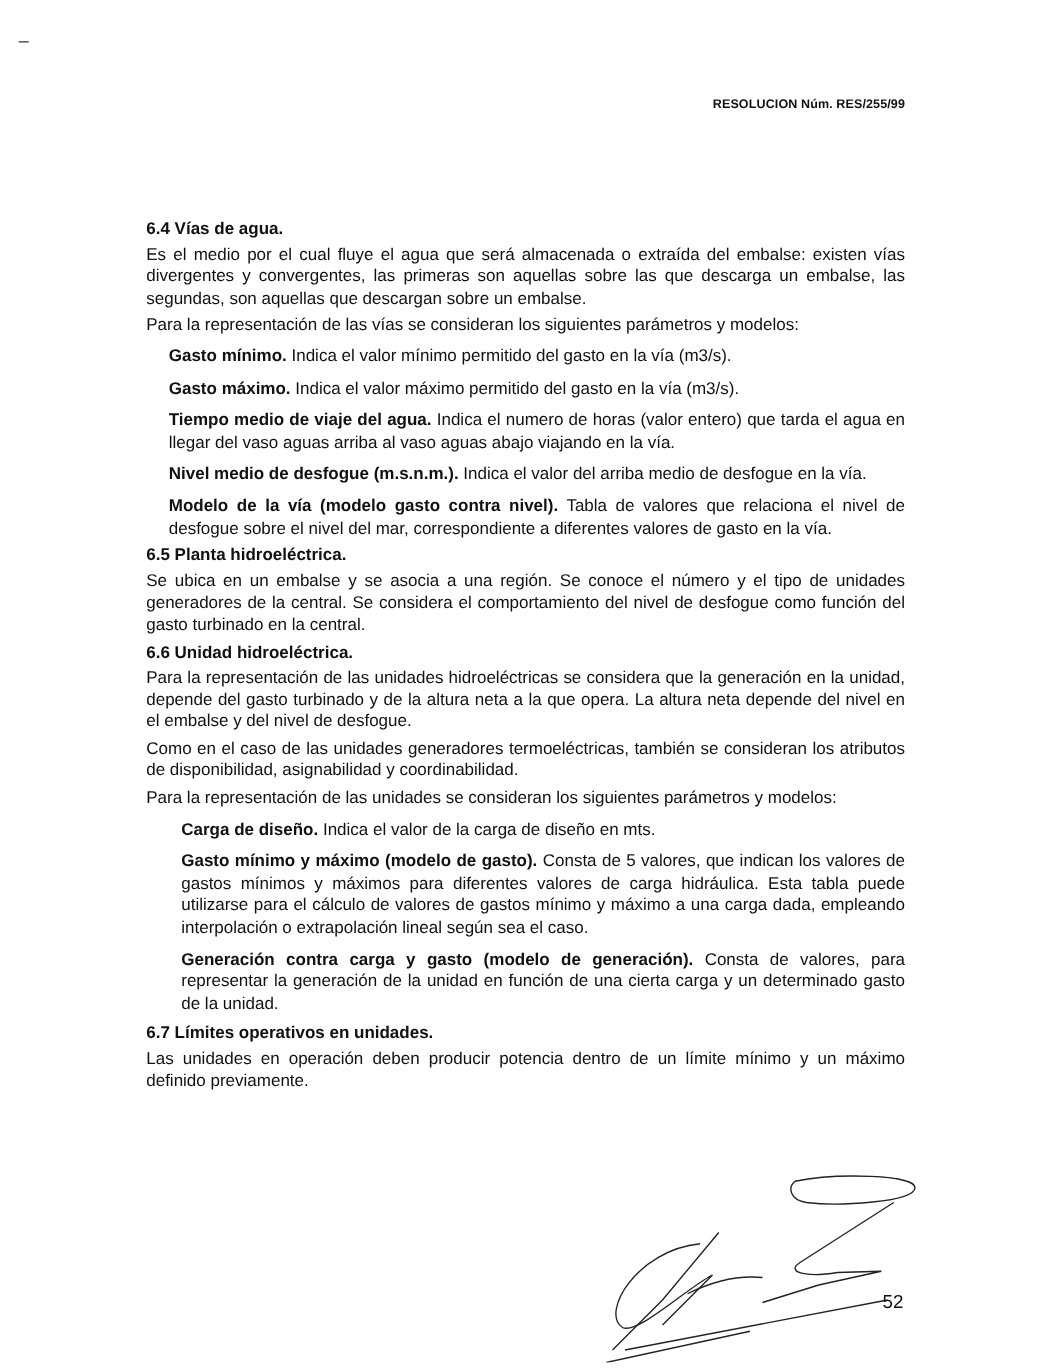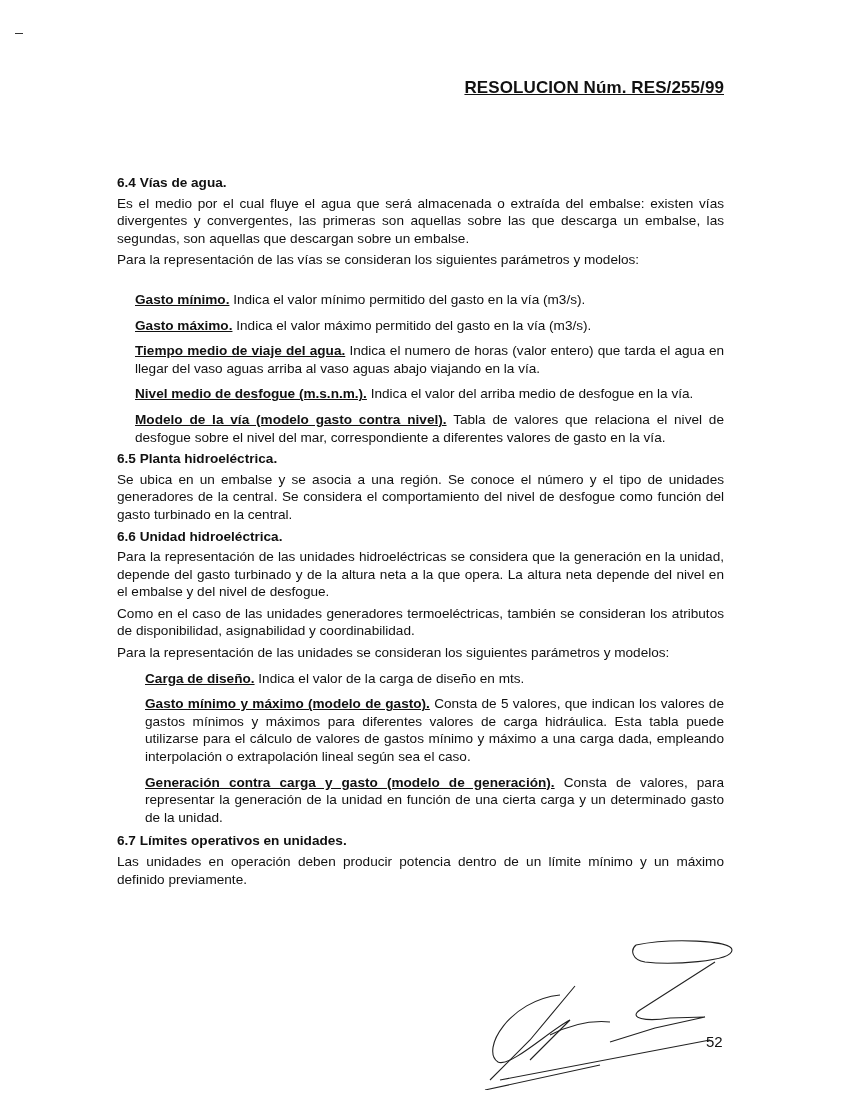--- a/index.html
+++ b/index.html
@@ -3,46 +3,46 @@
 <meta charset="utf-8">
 <style>
   html, body { margin: 0; padding: 0; background: #ffffff; }
   body {
     width: 850px; height: 1097px; position: relative; overflow: hidden;
     font-family: "Liberation Sans", sans-serif; color: #111111;
   }
   .mark { position: absolute; left: 15px; top: 33px; width: 8px; height: 1px; background: #333; }
   .header {
     position: absolute; right: 126px; top: 78px;
-    font-weight: bold; font-size: 17px; letter-spacing: 0.1px; text-decoration: underline;
+    font-weight: bold; font-size: 10px; letter-spacing: 0.1px;
   }
   .content {
     position: absolute; left: 117px; top: 174px; width: 607px;
     font-size: 13.6px; line-height: 17.6px;
   }
   .h { font-weight: bold; margin: 0 0 3px 0; }
   p { margin: 0 0 4px 0; text-align: justify; }
   .item { margin: 0 0 8px 0; text-align: justify; }
   .ind1 { padding-left: 18px; }
   .ind2 { padding-left: 28px; }
-  .b { font-weight: bold; text-decoration: underline; }
+  .b { font-weight: bold; }
   .pagenum { position: absolute; left: 706px; top: 1033px; font-size: 15px; text-align: center; }
   .sig { position: absolute; left: 470px; top: 940px; }
 </style>
 </head>
 <body>
 
 <div class="mark"></div>
 <div class="header">RESOLUCION Núm. RES/255/99</div>
 
 <div class="content">
 
   <div class="h">6.4 Vías de agua.</div>
   <p>Es el medio por el cual fluye el agua que será almacenada o extraída del embalse: existen vías divergentes y convergentes, las primeras son aquellas sobre las que descarga un embalse, las segundas, son aquellas que descargan sobre un embalse.</p>
-  <p style="margin-bottom:22px">Para la representación de las vías se consideran los siguientes parámetros y modelos:</p>
+  <p style="margin-bottom:7px">Para la representación de las vías se consideran los siguientes parámetros y modelos:</p>
   <div class="item ind1"><span class="b">Gasto mínimo.</span><span> Indica el valor mínimo permitido del gasto en la vía (m3/s).</span></div>
   <div class="item ind1"><span class="b">Gasto máximo.</span><span> Indica el valor máximo permitido del gasto en la vía (m3/s).</span></div>
   <div class="item ind1"><span class="b">Tiempo medio de viaje del agua.</span><span>  Indica el numero de horas (valor entero) que tarda el agua en llegar del vaso aguas arriba al vaso aguas abajo viajando en la vía.</span></div>
   <div class="item ind1"><span class="b">Nivel medio de desfogue (m.s.n.m.).</span><span> Indica el valor del arriba medio de desfogue en la vía.</span></div>
   <div class="item ind1" style="margin-bottom:4px"><span class="b">Modelo de la vía (modelo gasto contra nivel).</span><span>  Tabla de valores que relaciona el nivel de desfogue sobre el nivel del mar, correspondiente a diferentes valores de gasto en la vía.</span></div>
 
   <div class="h">6.5 Planta hidroeléctrica.</div>
   <p>Se ubica en un embalse y se asocia a una región.  Se conoce el número y el tipo de unidades generadores de la central.  Se considera el comportamiento del nivel de desfogue como función del gasto turbinado en la central.</p>
 
   <div class="h">6.6 Unidad hidroeléctrica.</div>

